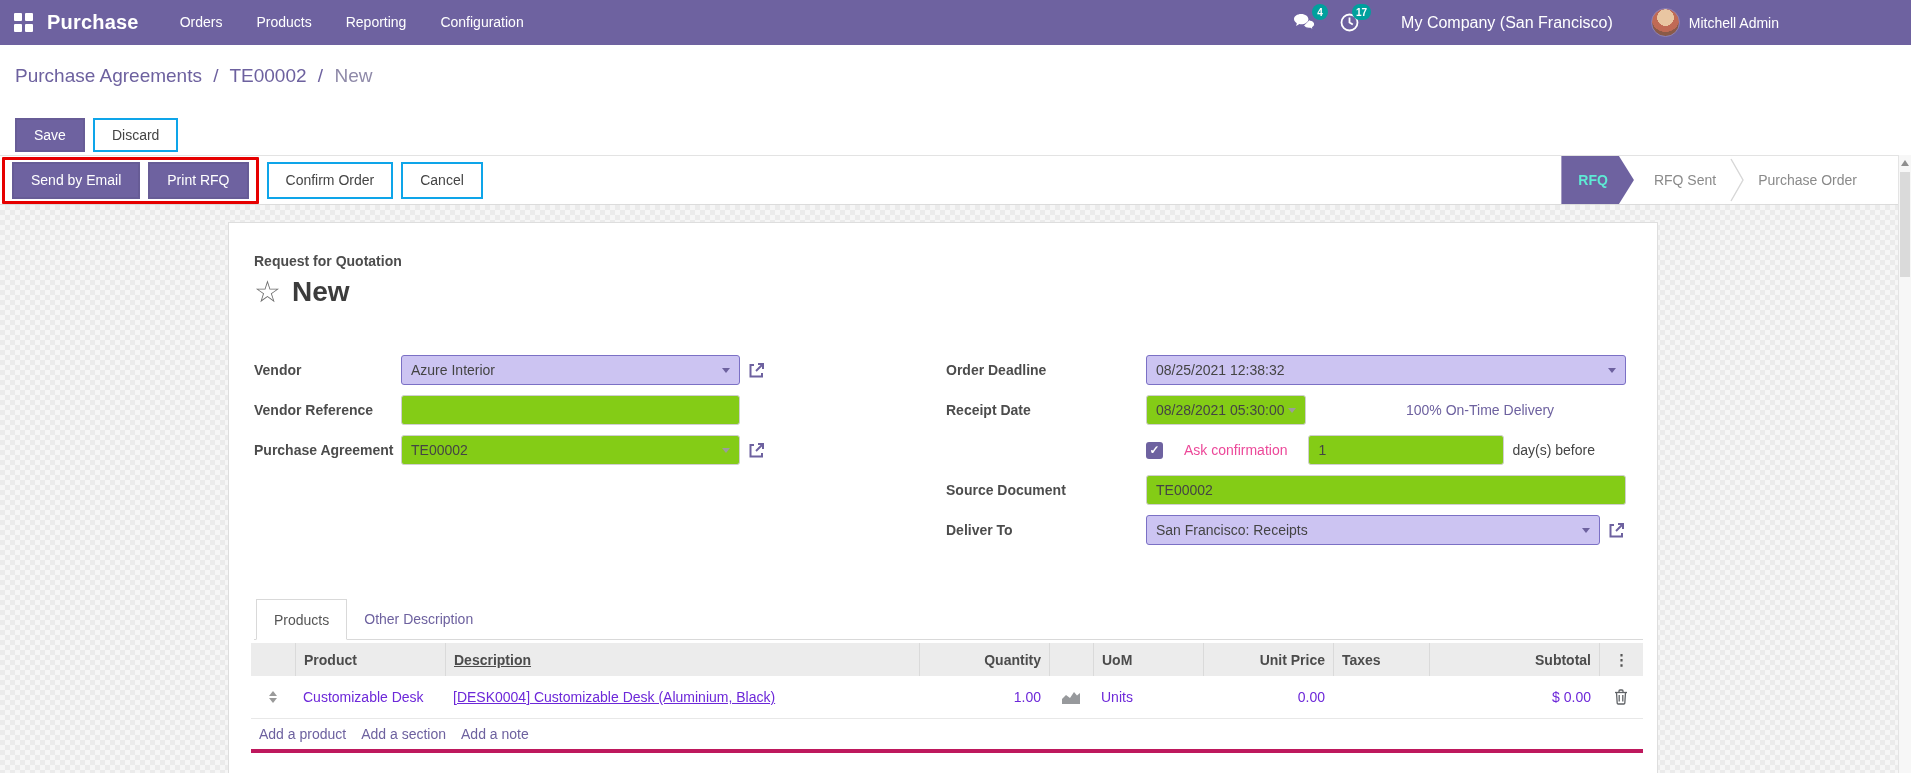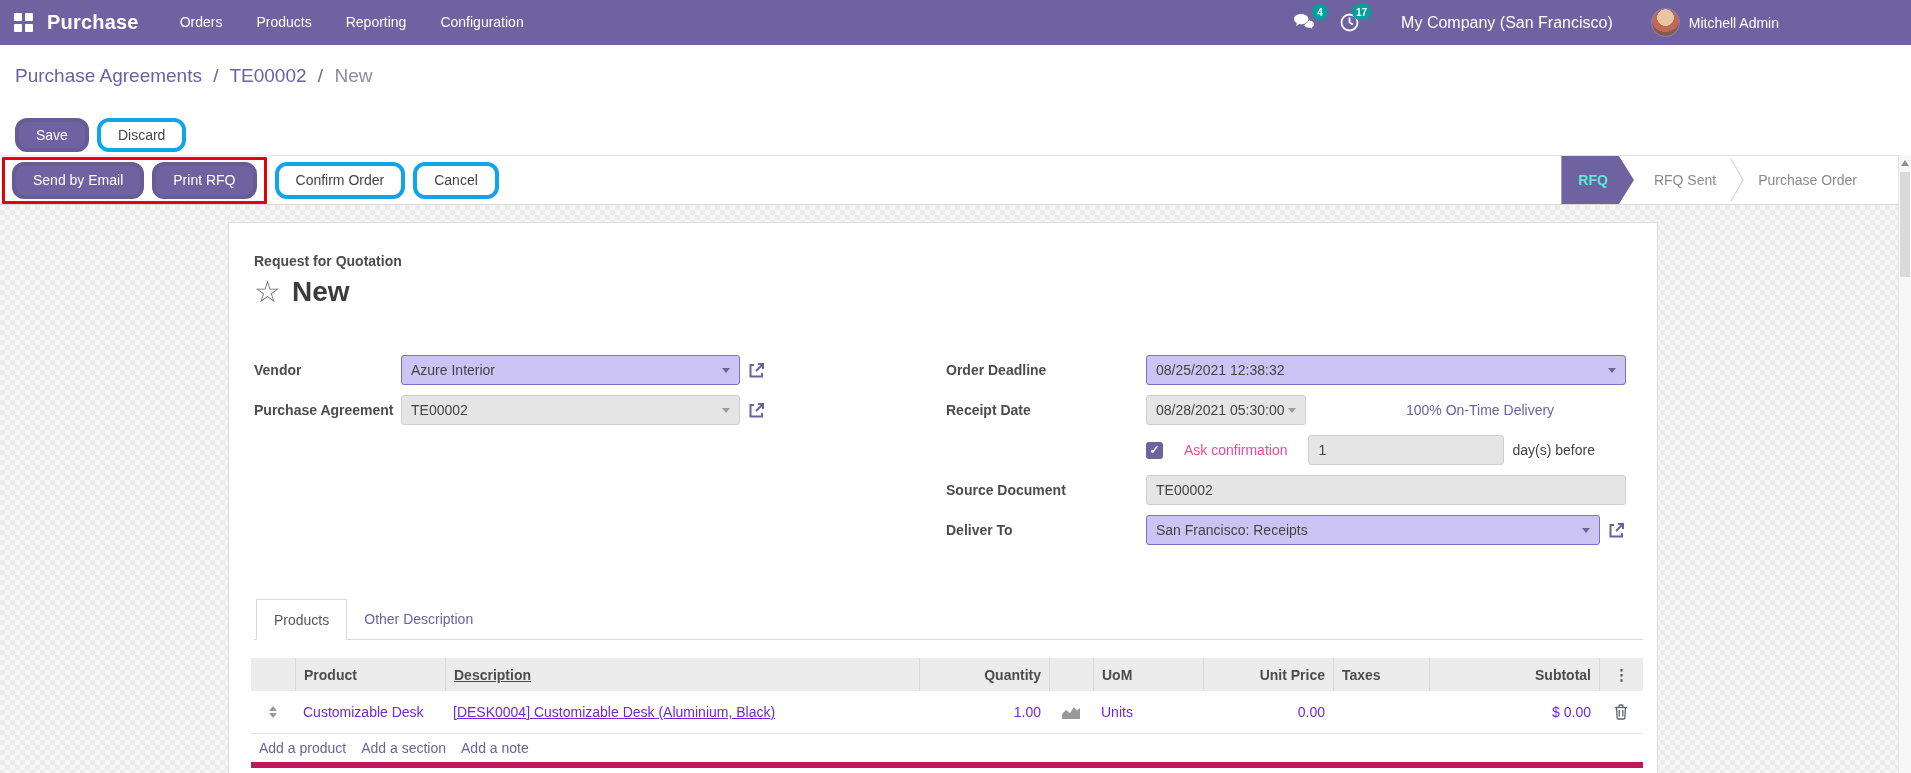--- a/index.html
+++ b/index.html
@@ -21,21 +21,21 @@
   .avatar { width:29px; height:29px; border-radius:50%; margin-right:9px; border:1px solid #8d82b8;
             background: radial-gradient(circle at 50% 32%, #e9c6a2 0 36%, #c06a55 37% 62%, #8a5a48 63%); }
 
   
   .control-panel { height:110px; padding:16px 16px 0 15px; background:#fff; }
   .breadcrumb { font-size:19px; height:30px; line-height:30px; color:#6d619f; }
   .breadcrumb .bc-link { cursor:pointer; }
   .breadcrumb .bc-sep { padding:0 6px; }
   .breadcrumb .bc-current { color:#8f8aa9; }
   .cp-buttons { margin-top:27px; display:flex; }
-  .btn { height:34px; border-radius:12px; font-size:14px; padding:0 17px; display:flex; align-items:center; cursor:pointer; background:#fff; border:4px solid #0ea5e9; color:#444; }
+  .btn { height:34px; border-radius:0; font-size:14px; padding:0 17px; display:flex; align-items:center; cursor:pointer; background:#fff; border:2px solid #0ea5e9; color:#444; }
   .btn + .btn { margin-left:8px; }
   .btn.primary { background:#6e62a0; border-color:#675c96; color:#fff; }
 
   
   .action-bar { height:50px; background:#fff; border-top:1px solid #e3e3e3; border-bottom:1px solid #dcdcdc;
                 display:flex; align-items:center; padding:0 40px 0 10px; }
   .action-bar .btn { height:37px; }
   .red-box { border:3px solid #e60000; border-radius:1px; padding:2px 7px; display:flex; align-items:center; margin-left:-8px; }
   .red-box .btn + .btn { margin-left:8px; }
   .after-red { margin-left:8px; }
@@ -64,62 +64,62 @@
   .form-grid { display:flex; }
   .fgroup { }
   .fgroup.left { width:512px; margin-right:180px; }
   .fgroup.right { width:680px; }
   .frow { display:flex; align-items:center; margin-bottom:10px; min-height:30px; }
   .flabel { font-weight:bold; color:#4c4c4c; flex-shrink:0; }
   .left .flabel { width:147px; }
   .right .flabel { width:200px; }
   .fwidget { flex:1; display:flex; align-items:center; }
   .inputbox { height:30px; border:1px solid #cfcfcf; border-radius:3px; padding:0 9px; display:flex; align-items:center;
-              font-size:14px; color:#444; background:#e5e5e5; flex:1; }
+              font-size:14px; color:#444; background:#84cc16; flex:1; }
   .inputbox.hl { background:#ccc4f2; border-color:#7b70c5; }
   .inputbox.small { flex:none; width:160px; }
   .inputbox.days { flex:none; width:196px; }
   .caret { margin-left:auto; width:0; height:0; border-left:4px solid transparent; border-right:4px solid transparent; border-top:5px solid #6d619f; }
   .caret.gray { border-top-color:#9c9c9c; }
   .ext-link { margin-left:7px; display:flex; cursor:pointer; flex-shrink:0; }
   .ontime { color:#6d619f; margin-left:100px; white-space:nowrap; }
   .checkbox { width:17px; height:17px; border-radius:3px; background:#6e62a0; color:#fff; font-size:12px; font-weight:bold;
               display:flex; align-items:center; justify-content:center; cursor:pointer; flex-shrink:0; }
   .cb-label { margin:0 21px; color:#ec4899; }
   .suffix { margin-left:8px; color:#444; white-space:nowrap; }
 
   
   .tabs { display:flex; border-bottom:1px solid #d9d9d9; margin-top:44px; height:41px; align-items:stretch; padding-left:2px; }
   .tab { padding:0 17px; display:flex; align-items:center; cursor:pointer; font-size:14px; }
   .tab.active { border:1px solid #d9d9d9; border-bottom:1px solid #fff; margin-bottom:-1px; background:#fff; color:#555; }
   .tab.inactive { color:#6d619f; }
 
   
-  .ptable { margin:18px 0 0 -3px; }
+  .ptable { margin:3px 0 0 -3px; }
   .t-head { display:flex; background:#ececec; height:33px; align-items:center; font-weight:bold; color:#4c4c4c; }
   .t-head > div { height:100%; display:flex; align-items:center; padding:0 8px; border-left:1px solid #dadada; }
   .t-head > div:first-child { border-left:none; }
   .t-row { display:flex; height:43px; align-items:center; border-bottom:1px solid #e8e8e8; color:#6d28d9; }
   .t-row > div { padding:0 8px; display:flex; align-items:center; }
   .c-handle { width:44px; justify-content:center; }
   .c-product { width:150px; }
   .c-desc { flex:1;text-decoration:underline; }
   .c-qty { width:130px; justify-content:flex-end; }
   .c-chart { width:44px; justify-content:center; }
   .c-uom { width:110px; }
   .c-price { width:130px; justify-content:flex-end; }
   .c-tax { width:96px; }
   .c-sub { width:170px; justify-content:flex-end; }
   .c-end { width:44px; justify-content:center; }
   .dots-icon { font-size:15px; font-weight:bold; color:#555; cursor:pointer; }
   .drag-handle { display:flex; flex-direction:column; gap:2px; cursor:grab; }
   .drag-handle i { width:0; height:0; border-left:4px solid transparent; border-right:4px solid transparent; display:block; }
   .drag-handle .up { border-bottom:5px solid #9a9a9a; }
   .drag-handle .dn { border-top:5px solid #9a9a9a; }
-  .t-links { display:flex; height:34px; align-items:center; border-bottom:6px solid #be185d; padding-left:8px; }
+  .t-links { display:flex; height:34px; align-items:center; border-bottom:4px solid #be185d; padding-left:8px; }
   .t-links span { color:#6d619f; margin-right:15px; cursor:pointer; }
   .trash { cursor:pointer; display:flex; }
   .chart-btn { cursor:pointer; display:flex; }
 
   
   .scrollbar { position:absolute; top:155px; right:0; bottom:0; width:13px; background:#f7f7f7; border-left:1px solid #e4e4e4; }
   .sb-up { height:15px; display:flex; align-items:center; justify-content:center; cursor:pointer; }
   .sb-up i { width:0; height:0; border-left:4px solid transparent; border-right:4px solid transparent; border-bottom:6px solid #8f8f8f; display:block; }
   .sb-thumb { position:absolute; top:17px; left:1px; right:1px; height:105px; background:#dadada; cursor:pointer; }
 </style>
@@ -221,20 +221,29 @@
             <span class="ext-link">
               <svg width="19" height="19" viewBox="0 0 19 19" fill="none" stroke="#6d619f" stroke-width="2">
                 <path d="M7 4H3.5V15.5H15V12"></path>
                   <path d="M9 10L16 3"></path>
                   <path d="M11 3H16V8"></path>
               </svg>
             </span>
           </div>
         </div>
         <div class="frow">
+          <div class="flabel">Vendor Reference</div>
+          <div class="fwidget">
+            <div class="inputbox">
+              <span></span>
+            </div>
+            <span style="width:26px;"></span>
+          </div>
+        </div>
+        <div class="frow">
           <div class="flabel">Purchase Agreement</div>
           <div class="fwidget">
             <div class="inputbox">
               <span>TE00002</span>
               <span class="caret gray"></span>
             </div>
             <span class="ext-link">
               <svg width="19" height="19" viewBox="0 0 19 19" fill="none" stroke="#6d619f" stroke-width="2">
                 <path d="M7 4H3.5V15.5H15V12"></path>
                   <path d="M9 10L16 3"></path>

